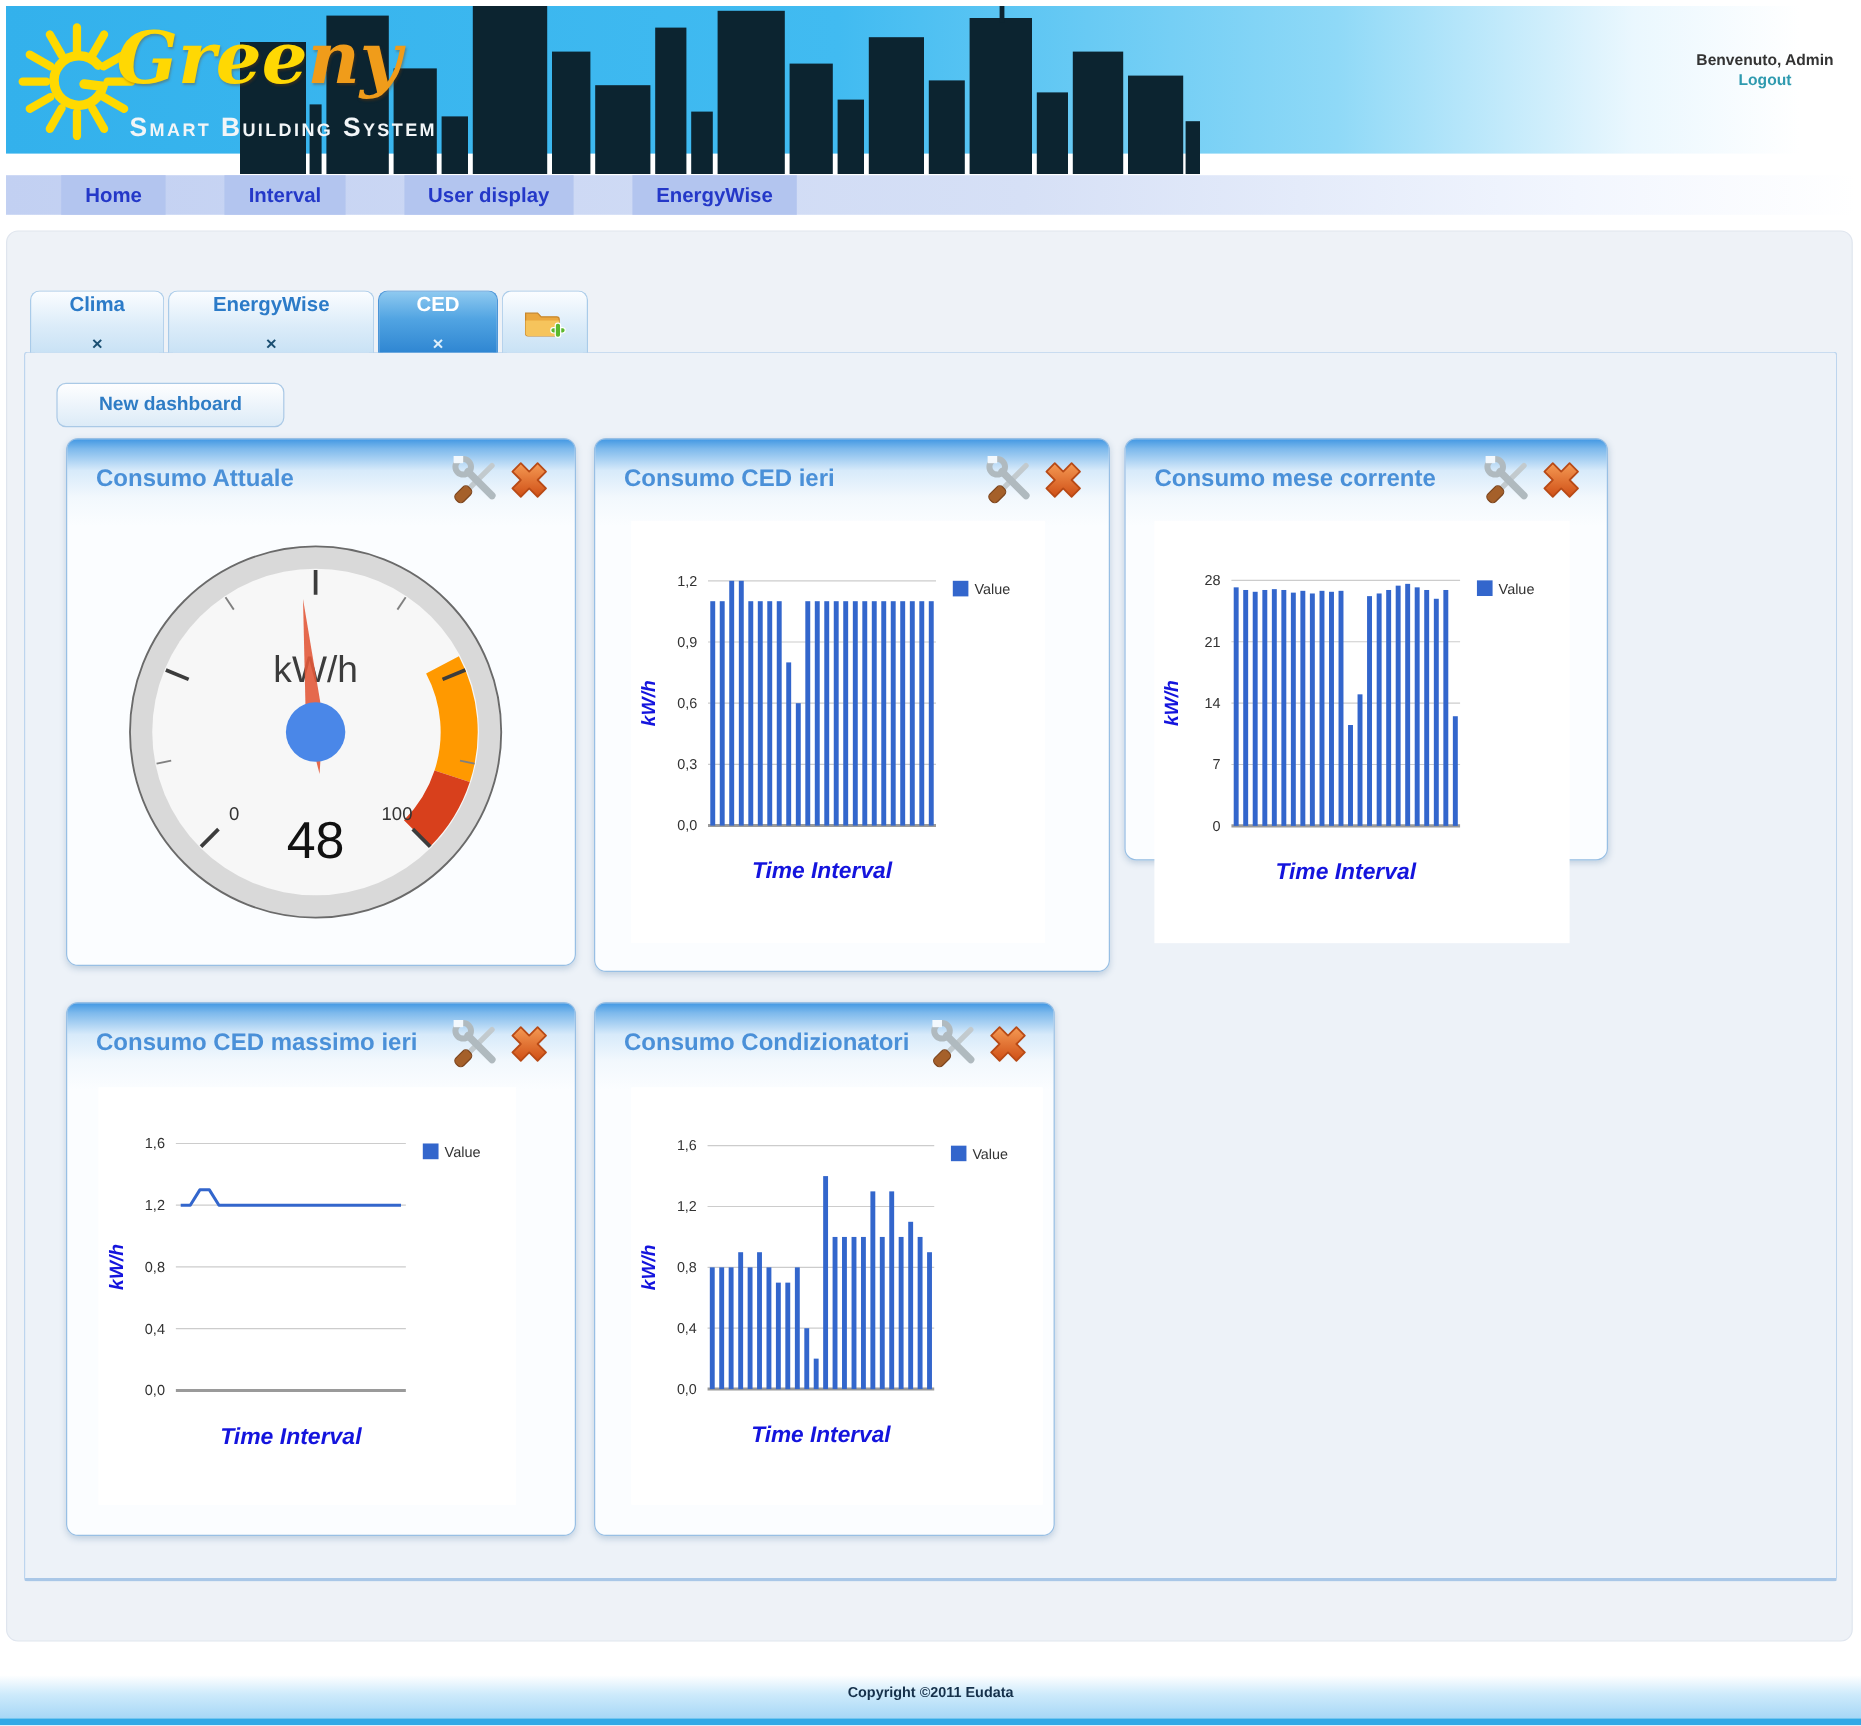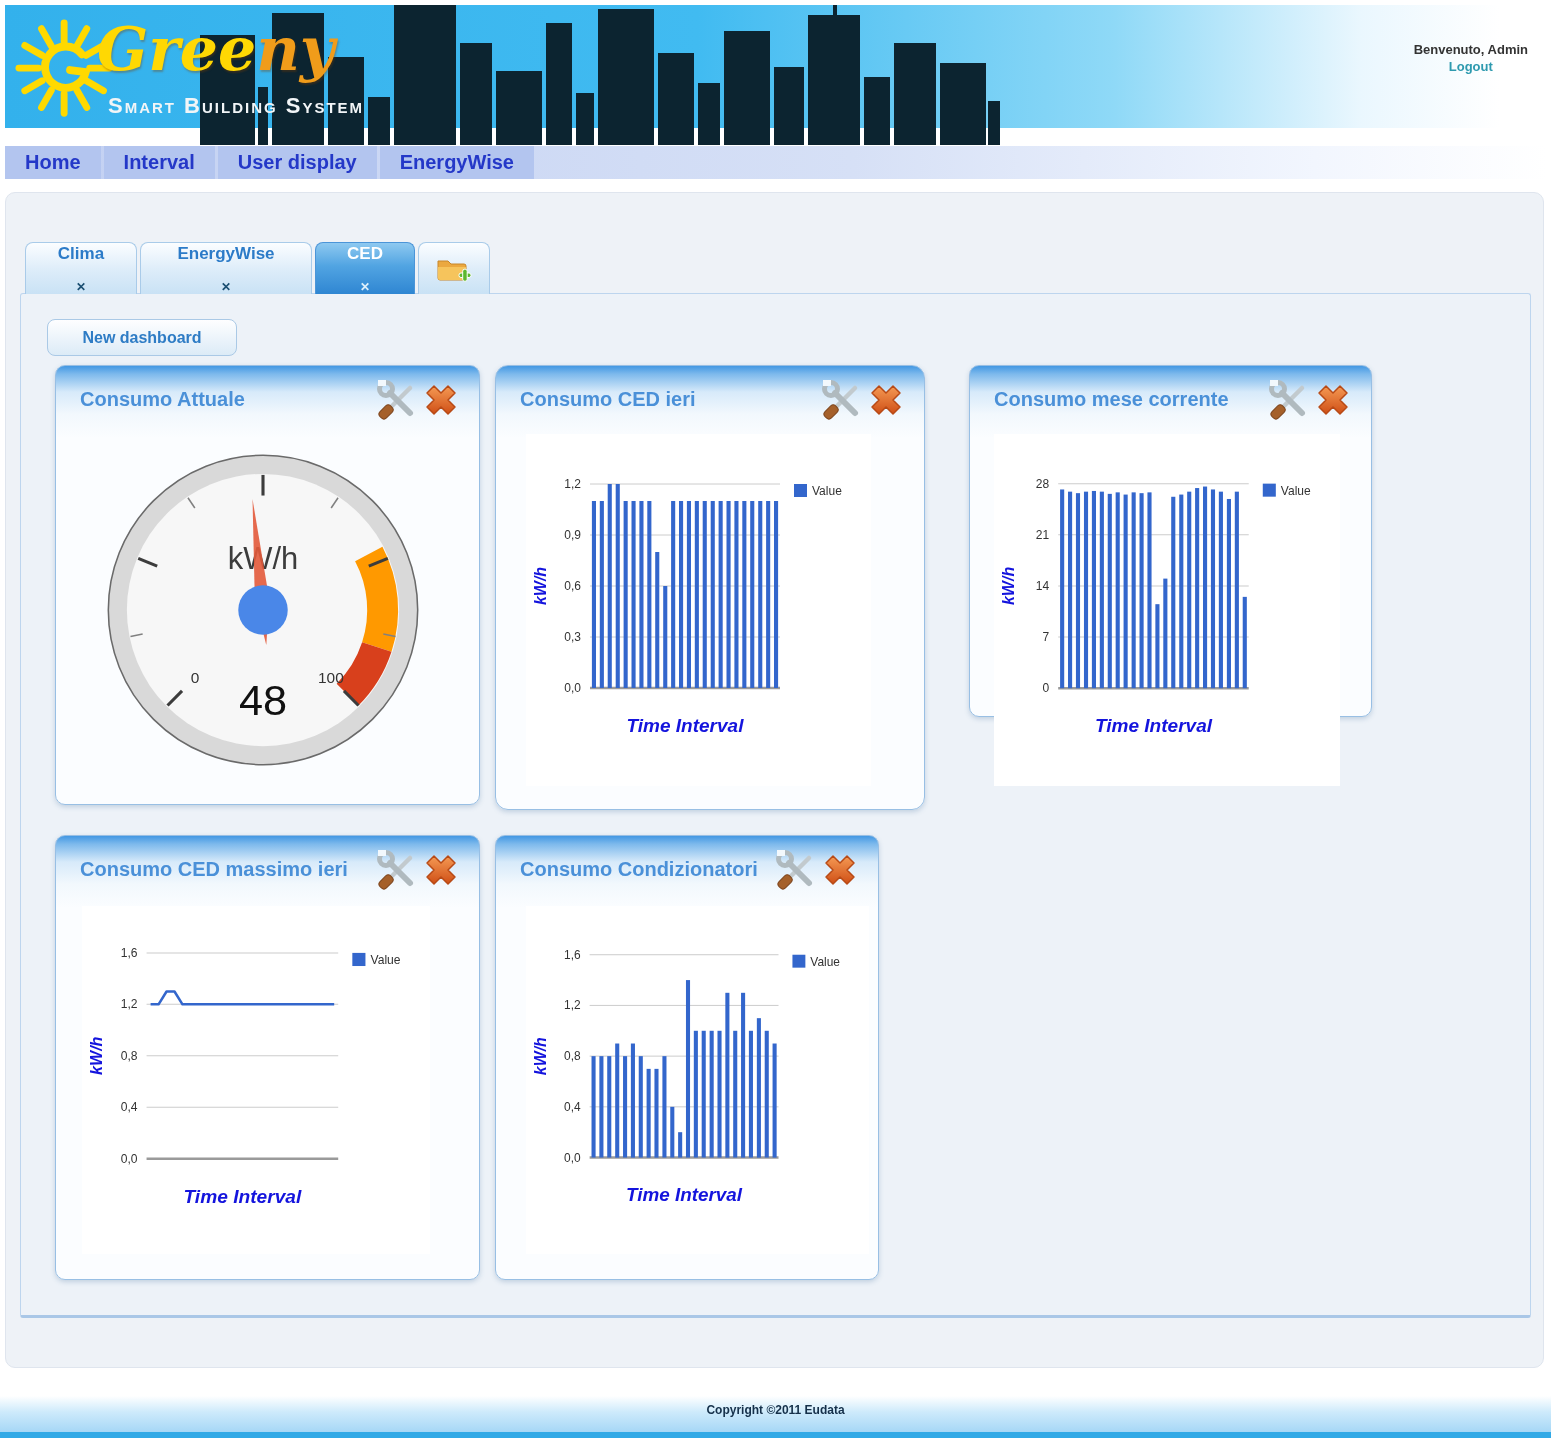--- a/index.html
+++ b/index.html
@@ -16,21 +16,21 @@
   .logo-sub{position:absolute;left:103px;top:88px;font-variant:small-caps;font-weight:bold;font-size:22px;
     color:#f2f5f7;letter-spacing:2px;}
   .user-box{position:absolute;right:18px;top:36px;font-size:13px;line-height:17px;text-align:center;}
   .user-welcome{color:#333;font-weight:bold;}
   .logout-link{color:#2e9aaf;font-weight:bold;cursor:pointer;}
 
   
   .nav-bar{position:absolute;left:5px;top:146px;width:1541px;height:33px;display:flex;gap:3px;padding-left:0;
     background:linear-gradient(90deg,#c2d0f2 0%,#d6e0f6 55%,#f2f6fe 85%,#fff 100%);}
   .nav-item{height:33px;display:flex;align-items:center;padding:0 20px;background:#b3c5ef;
-    color:#2438c8;font-weight:bold;font-size:20px;cursor:pointer;}
+    color:#2438c8;font-weight:bold;font-size:17px;cursor:pointer;margin-left:46px;}
 
   
   .container{position:absolute;left:5px;top:192px;width:1539px;height:1176px;background:#eef2f7;
     border:1px solid #dfe5ee;border-radius:10px;box-sizing:border-box;}
   .tab{position:absolute;top:242px;height:52px;box-sizing:border-box;border:1px solid #a9cbe9;border-bottom:none;
     border-radius:8px 8px 0 0;background:linear-gradient(#fbfdff,#dcecf9 55%,#c9e2f5);
     color:#2c7bc8;font-weight:bold;font-size:17px;display:flex;align-items:center;justify-content:center;
     gap:16px;cursor:pointer;z-index:4;flex-direction:column;}
   .tab .tab-close{font-size:12px;font-weight:bold;color:#1b4f72;cursor:pointer;}
   .tab.active{background:linear-gradient(#8ec9f0,#51a4e2 45%,#2f86d2);color:#fff;border-color:#4b95d8;}
@@ -44,22 +44,22 @@
   .new-dash-btn{position:absolute;left:47px;top:319px;width:190px;height:37px;box-sizing:border-box;
     border:1px solid #aac9e6;border-radius:8px;background:linear-gradient(#fefeff,#dcebf7);
     color:#2e7cc5;font-weight:bold;font-size:16px;display:flex;align-items:center;justify-content:center;
     cursor:pointer;z-index:3;}
 
   
   .widget{position:absolute;box-sizing:border-box;border:1px solid #98bfe4;border-radius:10px;
     background:linear-gradient(180deg,#4398e3 0px,#7db9ec 8px,#d7eafa 26px,#f2f8fd 48px,#fbfdff 72px,#fbfdff 100%);
     box-shadow:0 2px 5px rgba(90,130,170,.3);z-index:3;}
   .w1{left:55px;top:365px;width:425px;height:440px;}
-  .w2{left:495px;top:365px;width:430px;height:445px;border-radius:13px;}
-  .w3{left:937px;top:365px;width:403px;height:352px;margin-left:32px;}
+  .w2{left:495px;top:365px;width:430px;height:445px;}
+  .w3{left:937px;top:365px;width:403px;height:352px;}
   .w4{left:55px;top:835px;width:425px;height:445px;}
   .w5{left:495px;top:835px;width:384px;height:445px;}
   .widget-title{position:absolute;left:24px;top:22px;font-size:20px;font-weight:bold;color:#4a90d8;}
   .widget-icons{position:absolute;right:16px;top:14px;display:flex;align-items:center;}
   .icon-btn{width:44px;height:40px;cursor:pointer;}
   .chart-card{position:absolute;background:#fff;}
   .c2{left:30px;top:68px;width:345px;height:352px;}
   .c3{left:24px;top:68px;width:346px;height:352px;}
   .c4{left:26px;top:70px;width:348px;height:348px;}
   .c5{left:30px;top:70px;width:343px;height:348px;}

